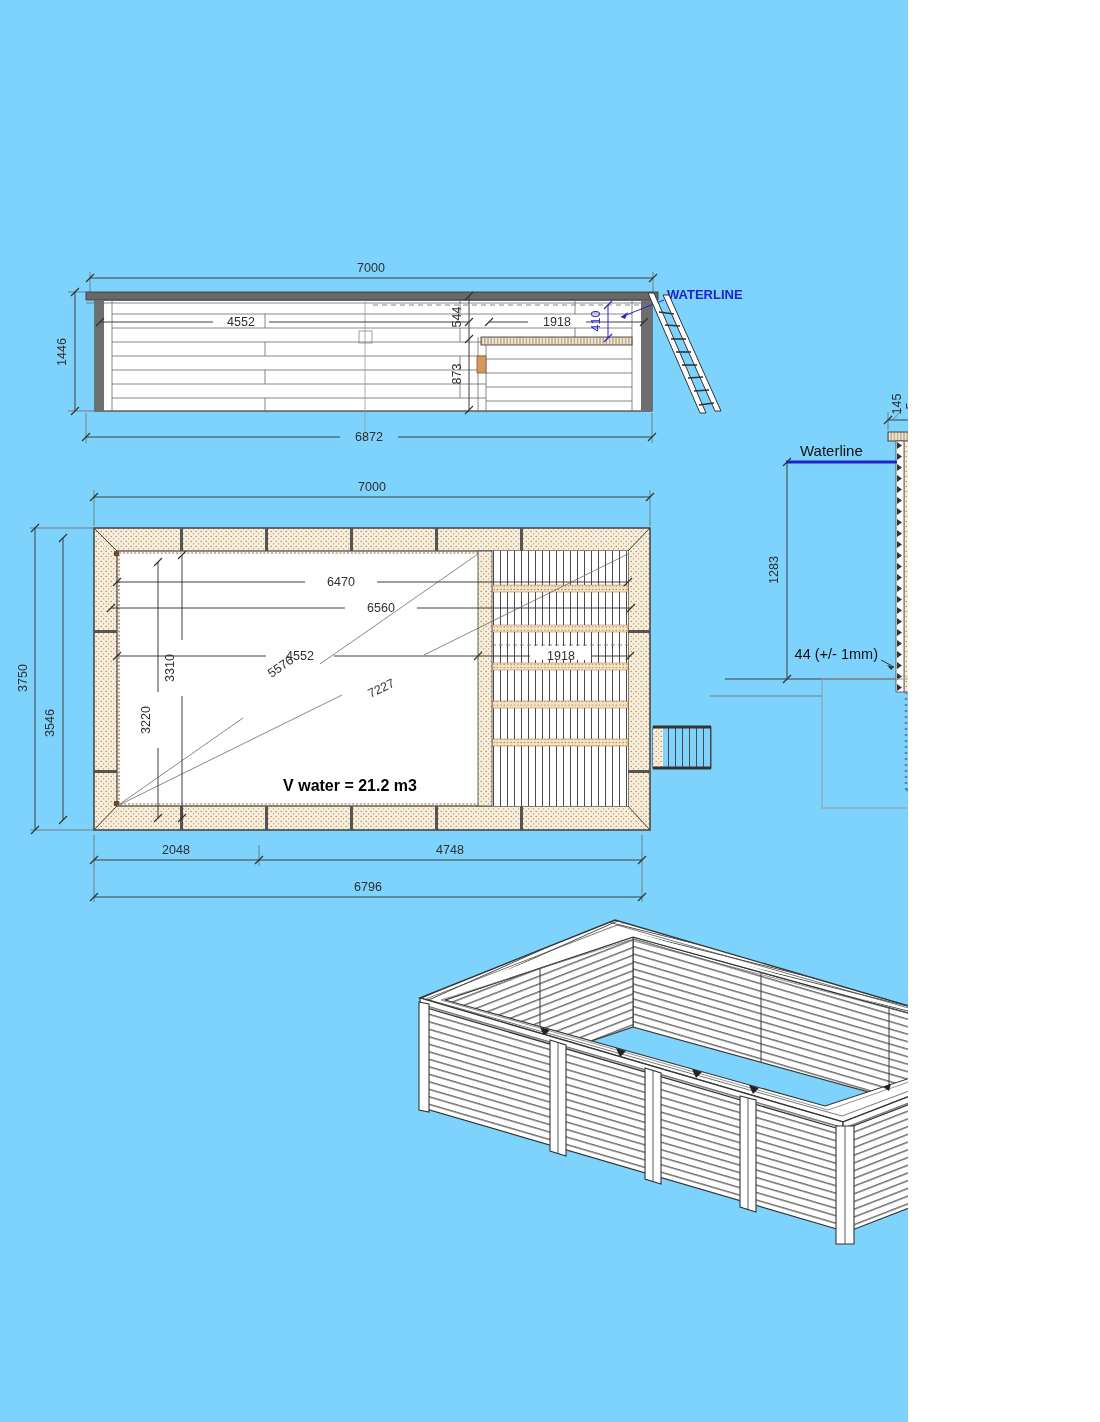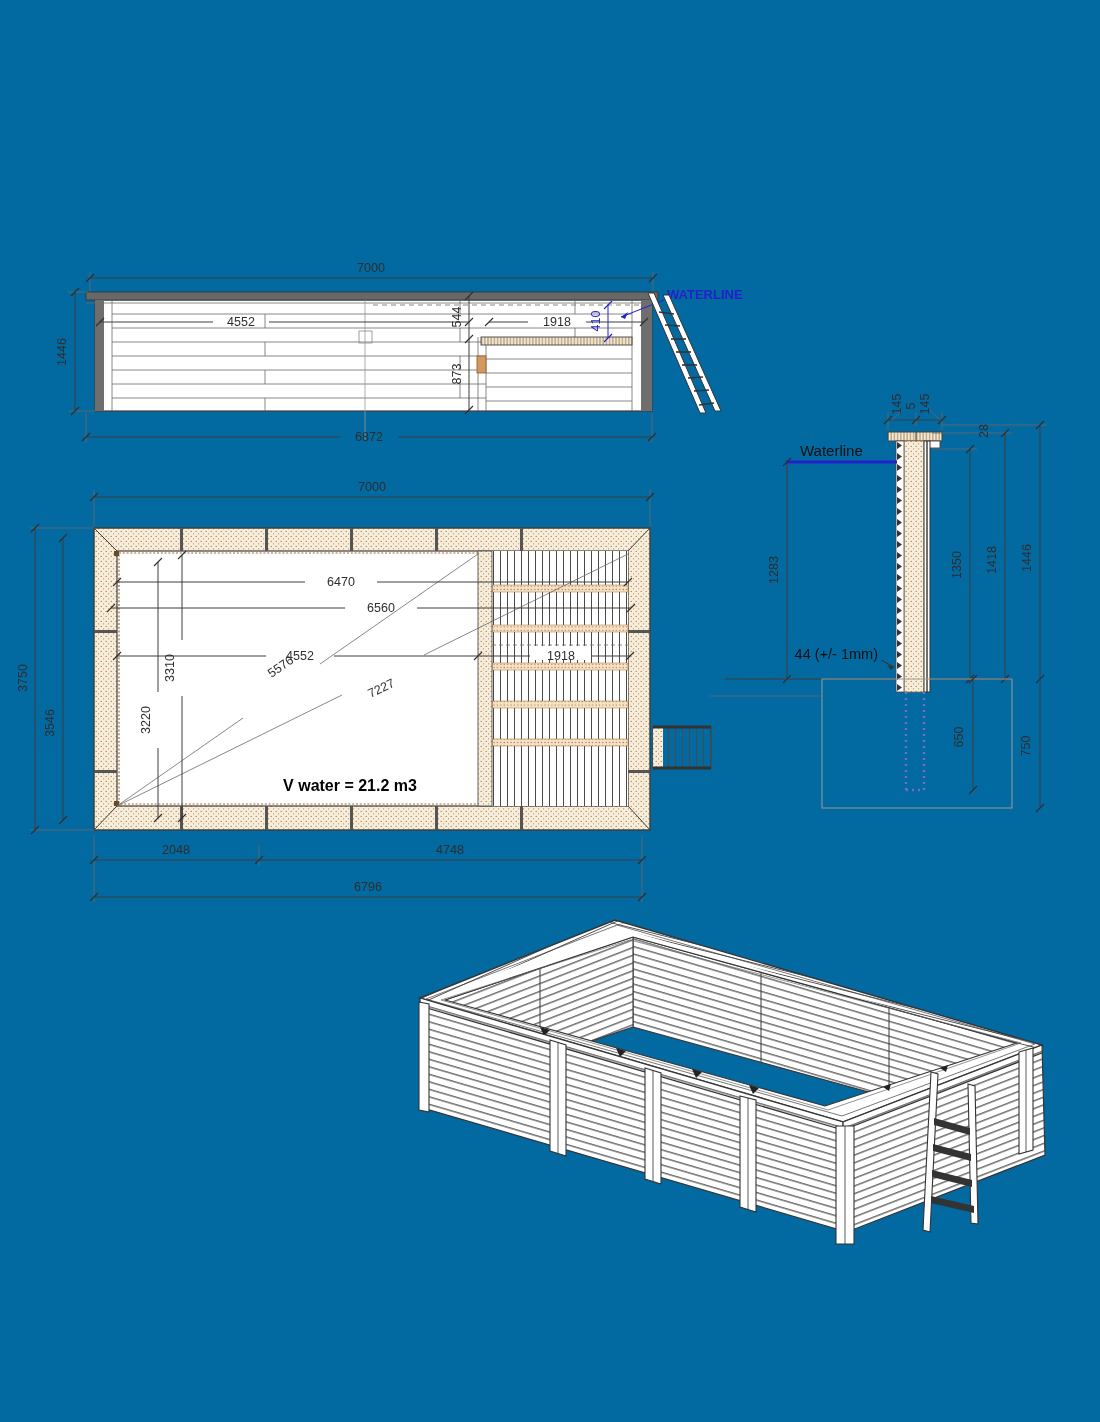--- a/index.html
+++ b/index.html
@@ -1,16 +1,16 @@
 <!DOCTYPE html>
 <html><head>
 <meta charset="utf-8">
 <style>
   html,body{margin:0;padding:0;background:#ffffff;}
-  #canvas{position:relative;width:1100px;height:1422px;background:#0369a1;overflow:hidden;
+  #canvas{position:relative;width:908px;height:1422px;background:#7dd3fc;overflow:hidden;
           font-family:"Liberation Sans", sans-serif;}
   svg{position:absolute;left:0;top:0;}
   text{font-family:"Liberation Sans", sans-serif;}
   .dim{font-size:12.5px;fill:#2e2e2e;}
   .dim-b{font-size:12.5px;fill:#2222cc;}
   .wl{font-size:13px;font-weight:bold;fill:#2222cc;}
   .wl2{font-size:15px;fill:#111111;}
   .note{font-size:14.5px;fill:#111111;}
   .vol{font-size:16px;font-weight:bold;fill:#000000;}
   .ln{stroke:#3f3f3f;stroke-width:1;fill:none;}

